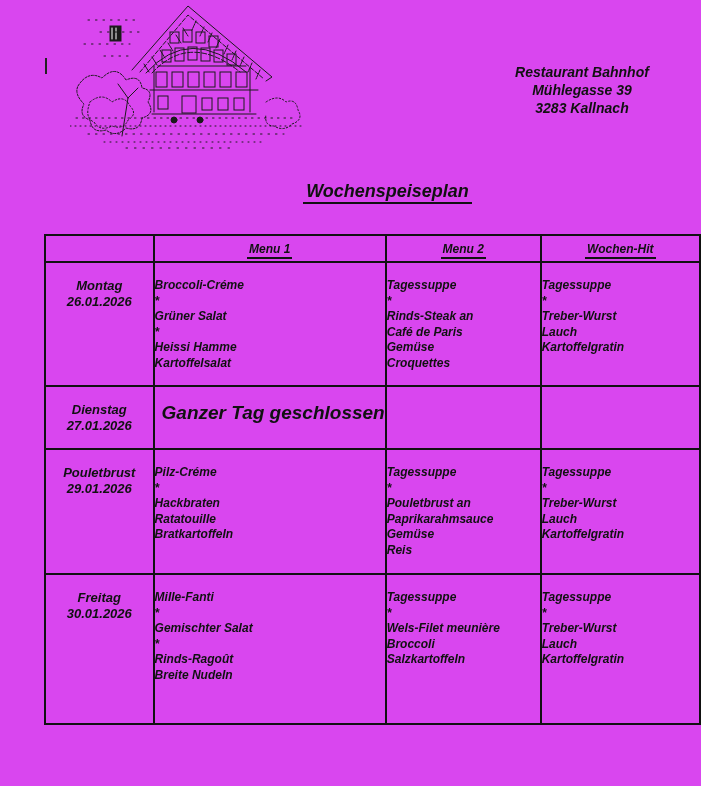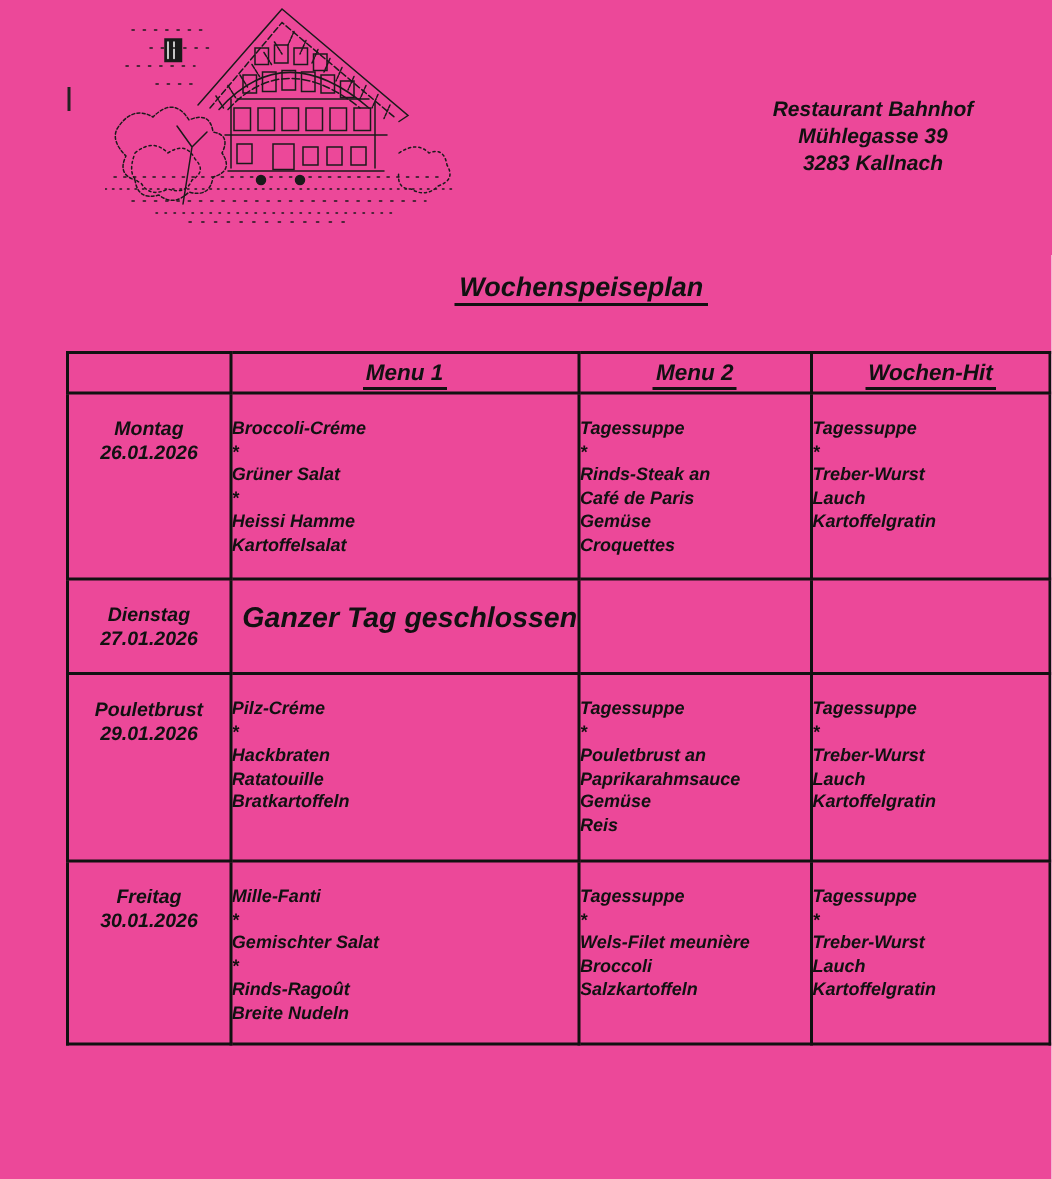--- a/index.html
+++ b/index.html
@@ -1,17 +1,17 @@
 <!DOCTYPE html>
 <html><head>
 <meta charset="utf-8">
 <style>
   html,body { margin:0; padding:0; background:#ffffff; }
   .page {
-    position:relative; width:701px; height:786px; background:#ec4899;
+    position:relative; width:701px; height:786px; background:#d946ef;
     font-family:"Liberation Sans", sans-serif; font-style:italic; font-weight:bold;
     color:#111; overflow:hidden;
   }
   .margin-mark {
     position:absolute; left:45px; top:58px; width:2px; height:16px; background:#222;
   }
   .sketch { position:absolute; left:70px; top:2px; }
   .addr {
     position:absolute; left:492px; top:63px; width:180px;
     text-align:center; font-size:14px; line-height:18px; white-space:nowrap;
@@ -21,21 +21,21 @@
   }
   .doc-title {
     position:absolute; left:0; top:181px; width:100%; text-align:center; font-size:18px;padding-left:37px;
   }
   .doc-title span { border-bottom:2px solid #111; padding:0 3px 1px 3px; }
   table.menu-table {
     position:absolute; left:44px; top:234px;
     border-collapse:collapse; table-layout:fixed;
   }
   .menu-table td { border:2px solid #111; vertical-align:top; padding:0; overflow:hidden; }
-  .head-cell { text-align:center; vertical-align:middle !important; font-size:15px; }
+  .head-cell { text-align:center; vertical-align:middle !important; font-size:12px; }
   .head-cell span { border-bottom:2px solid #111; padding:0 2px 1px 2px; }
   .day-cell { text-align:center; padding-top:15px !important; font-size:13px; line-height:15.5px; }
   .menu-cell { text-align:left; padding-top:15px !important; font-size:12px; }
   .menu-line { line-height:15.5px; min-height:15.5px; white-space:nowrap; }
   .closed-cell { text-align:left; padding:15px 0 0 7px !important; font-size:19px; white-space:nowrap; }
 </style>
 </head>
 <body>
 
 <div class="page">
@@ -192,21 +192,21 @@
           </td>
       <td class="menu-cell">
             <div class="menu-line">Tagessuppe</div>
             <div class="menu-line">*</div>
             <div class="menu-line">Treber-Wurst</div>
             <div class="menu-line">Lauch</div>
             <div class="menu-line">Kartoffelgratin</div>
           </td>
     </tr>
 
-    <tr style="height:122px">
+    <tr style="height:150px">
       <td class="day-cell">
         <div>Freitag</div>
         <div>30.01.2026</div>
       </td>
       <td class="menu-cell">
             <div class="menu-line">Mille-Fanti</div>
             <div class="menu-line">*</div>
             <div class="menu-line">Gemischter Salat</div>
             <div class="menu-line">*</div>
             <div class="menu-line">Rinds-Ragoût</div>

